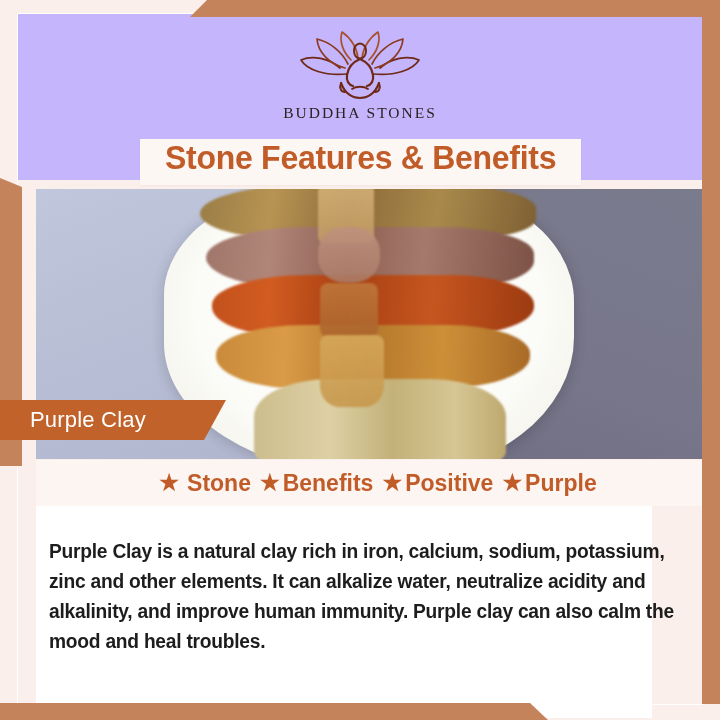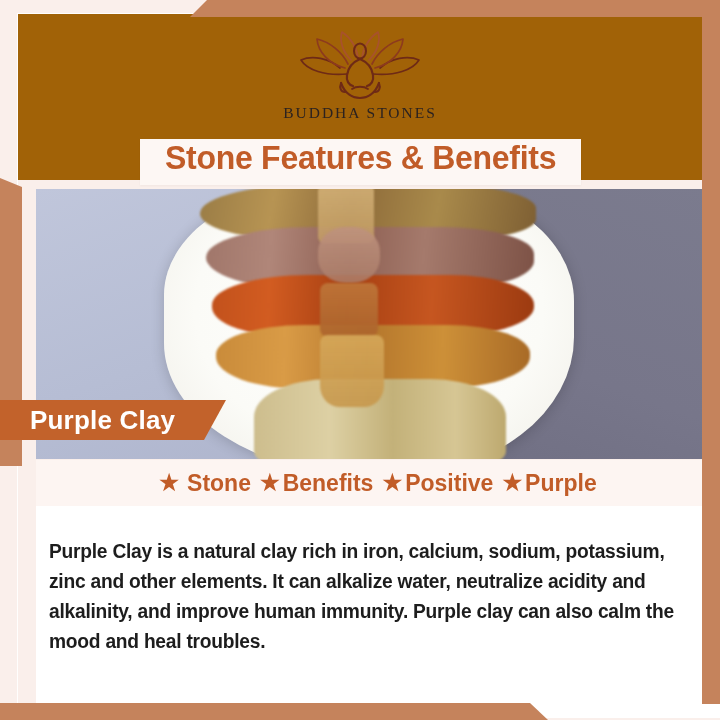--- a/index.html
+++ b/index.html
@@ -75,21 +75,21 @@
     z-index: 2;
   }
 
   
   .header {
     position: absolute;
     left: 0;
     top: 0;
     width: 684px;
     height: 166px;
-    background: #a16207;
+    background: #c4b5fd;
     z-index: 3;
   }
 
   .logo-wrap {
     position: absolute;
     left: 0;
     right: 0;
     top: 14px;
     display: flex;
     flex-direction: column;
@@ -214,22 +214,22 @@
     background: #c2622b;
     clip-path: polygon(0 0, 226px 0, 204px 40px, 0 40px);
     display: flex;
     align-items: center;
     z-index: 7;
   }
   .clay-label .clay-text {
     margin-left: 30px;
     color: #ffffff;
     font-family: "Liberation Sans", sans-serif;
-    font-weight: bold;
-    font-size: 26px;
+    font-weight: normal;
+    font-size: 22px;
     letter-spacing: 0.2px;
     white-space: nowrap;
   }
 
   
   .benefits {
     position: absolute;
     left: 18px;
     top: 446px;
     width: 684px;
@@ -257,21 +257,21 @@
     line-height: 1;
     color: #c15c28;
     display: inline-block;
   }
 
   
   .desc-area {
     position: absolute;
     left: 18px;
     top: 492px;
-    width: 684px;
+    width: 616px;
     height: 212px;
     background: #ffffff;
     z-index: 3;
   }
   .desc-text {
     position: absolute;
     left: 13px;
     top: 10px;
     width: 660px;
     font-family: "Liberation Sans", sans-serif;

